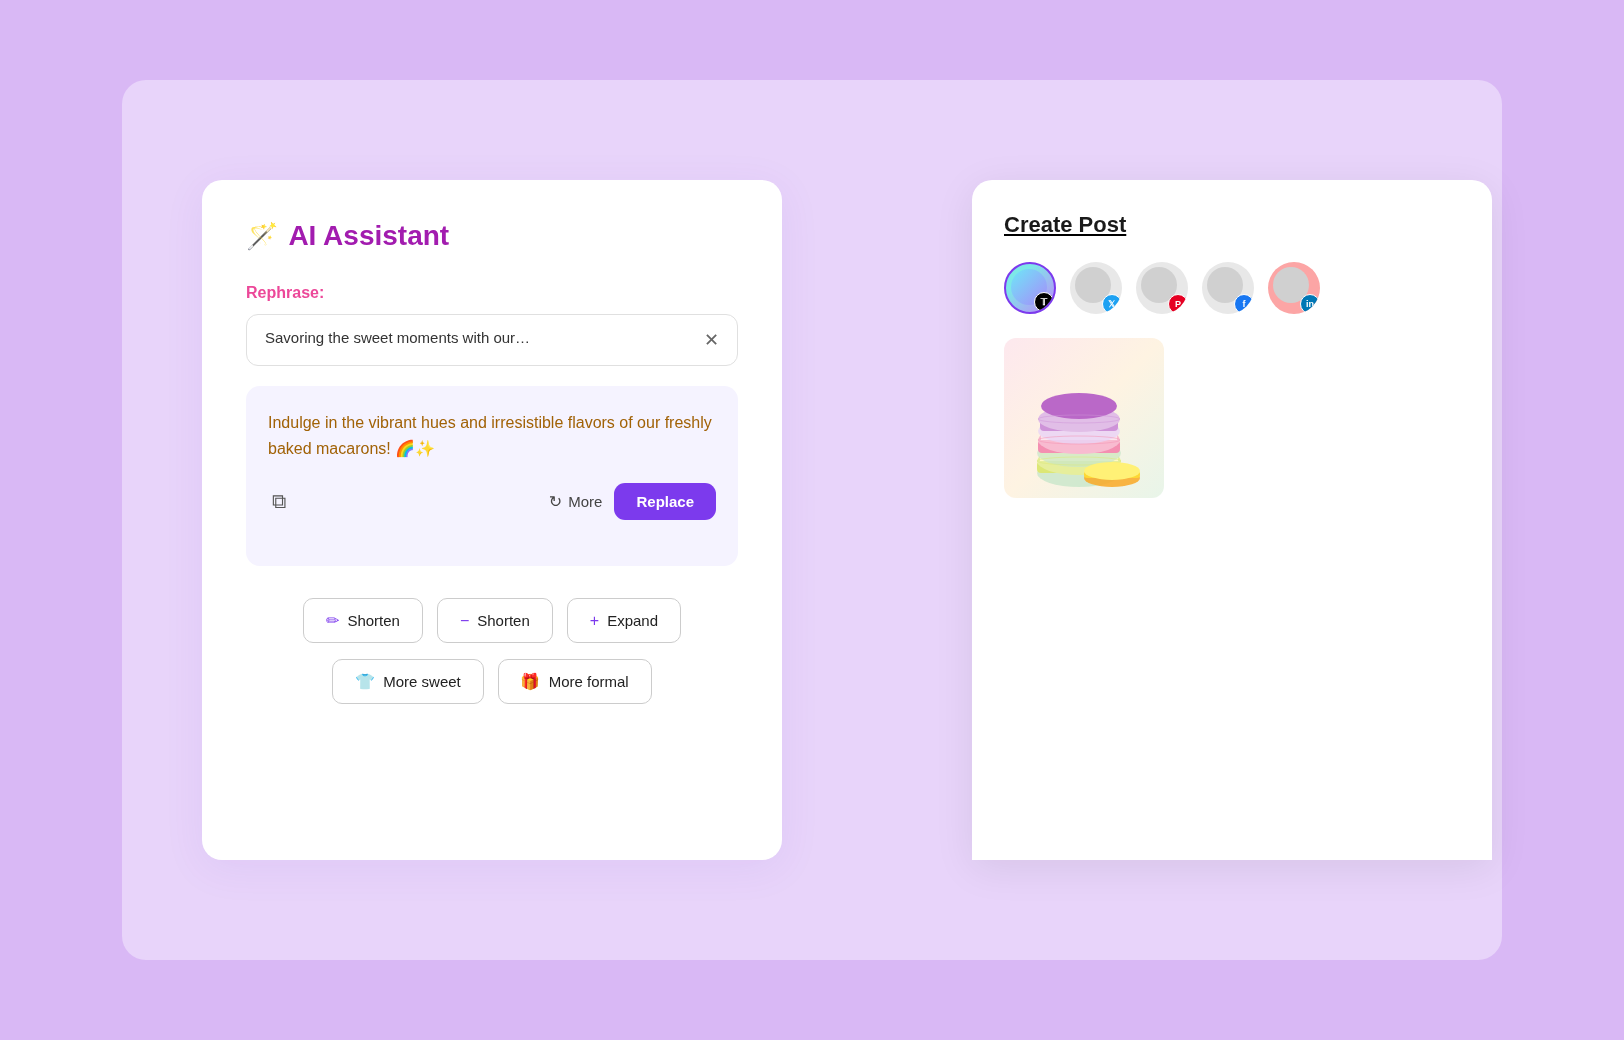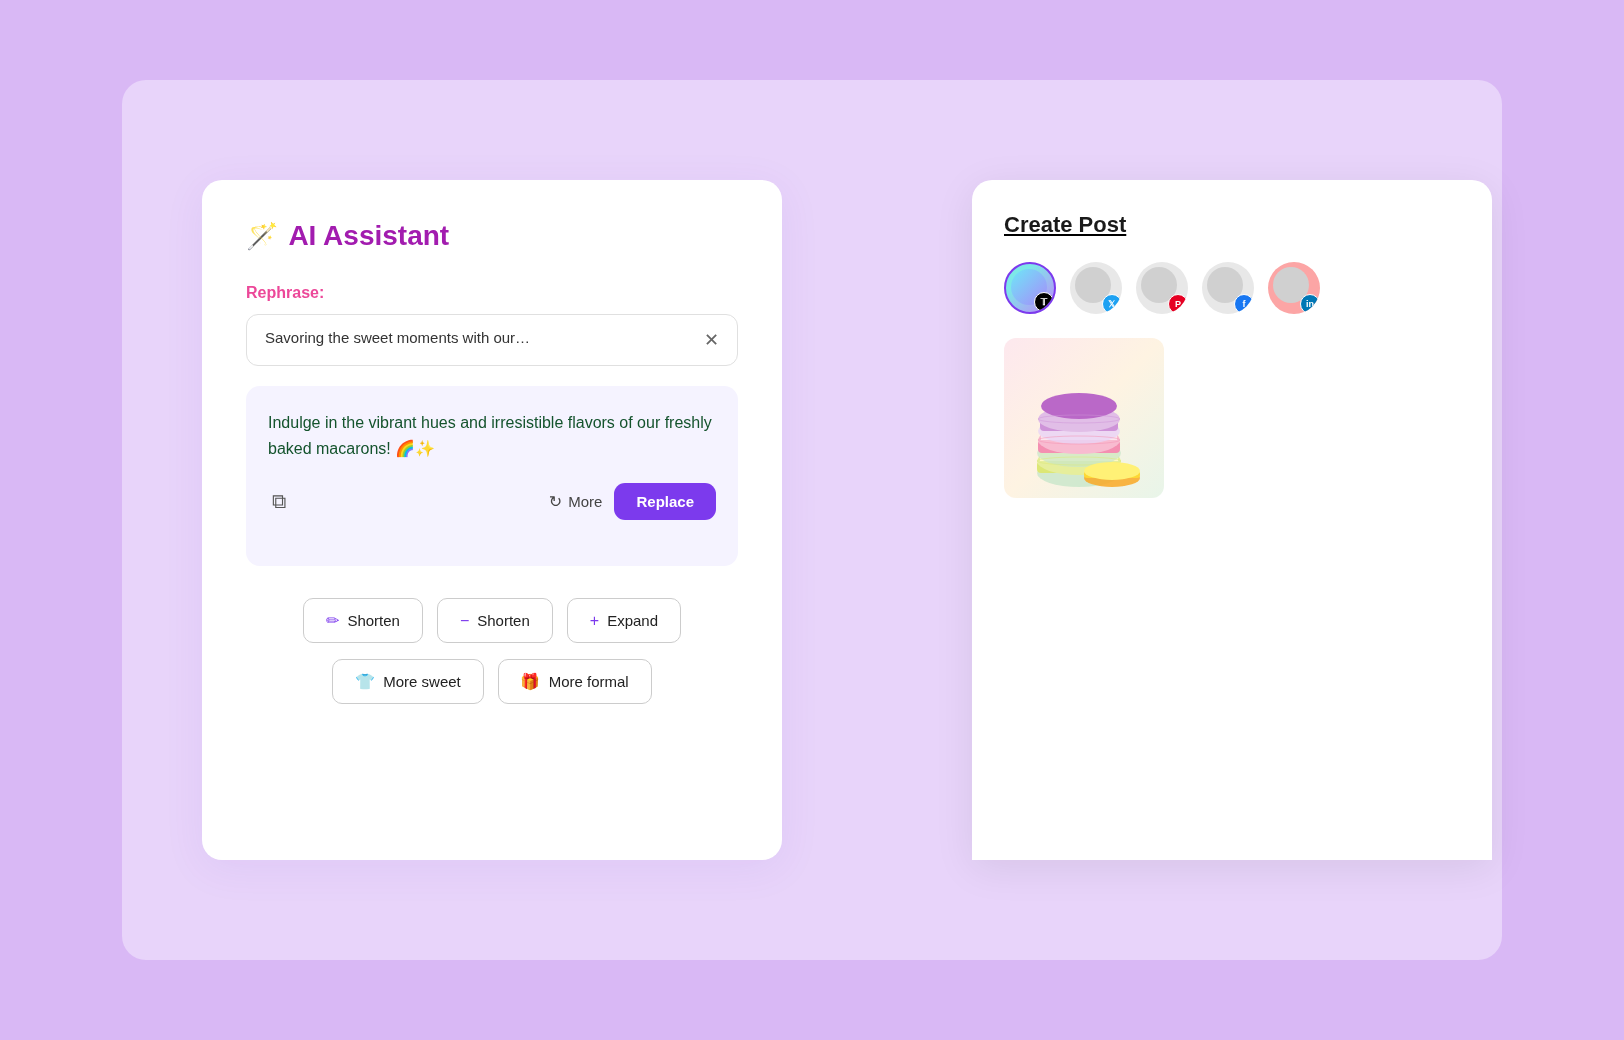--- a/index.html
+++ b/index.html
@@ -90,21 +90,21 @@
     .result-box {
       background: #f5f3ff;
       border-radius: 14px;
       padding: 24px 22px 18px;
       margin-bottom: 32px;
       min-height: 180px;
     }
 
     .result-text {
       font-size: 16px;
-      color: #14532d;
+      color: #a16207;
       line-height: 1.65;
       margin-bottom: 20px;
     }
 
     .result-actions {
       display: flex;
       align-items: center;
       justify-content: space-between;
     }
 

